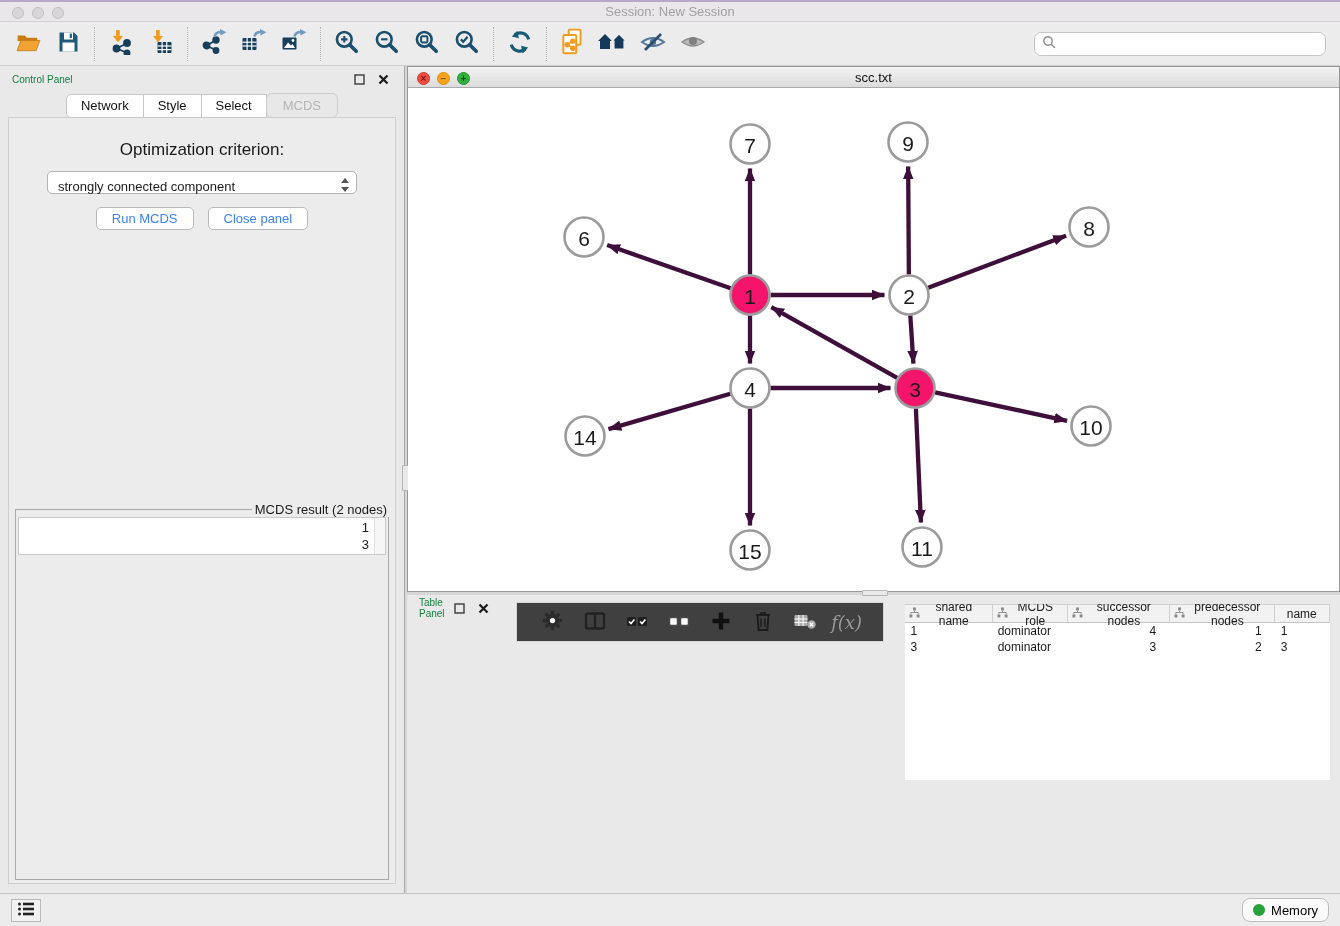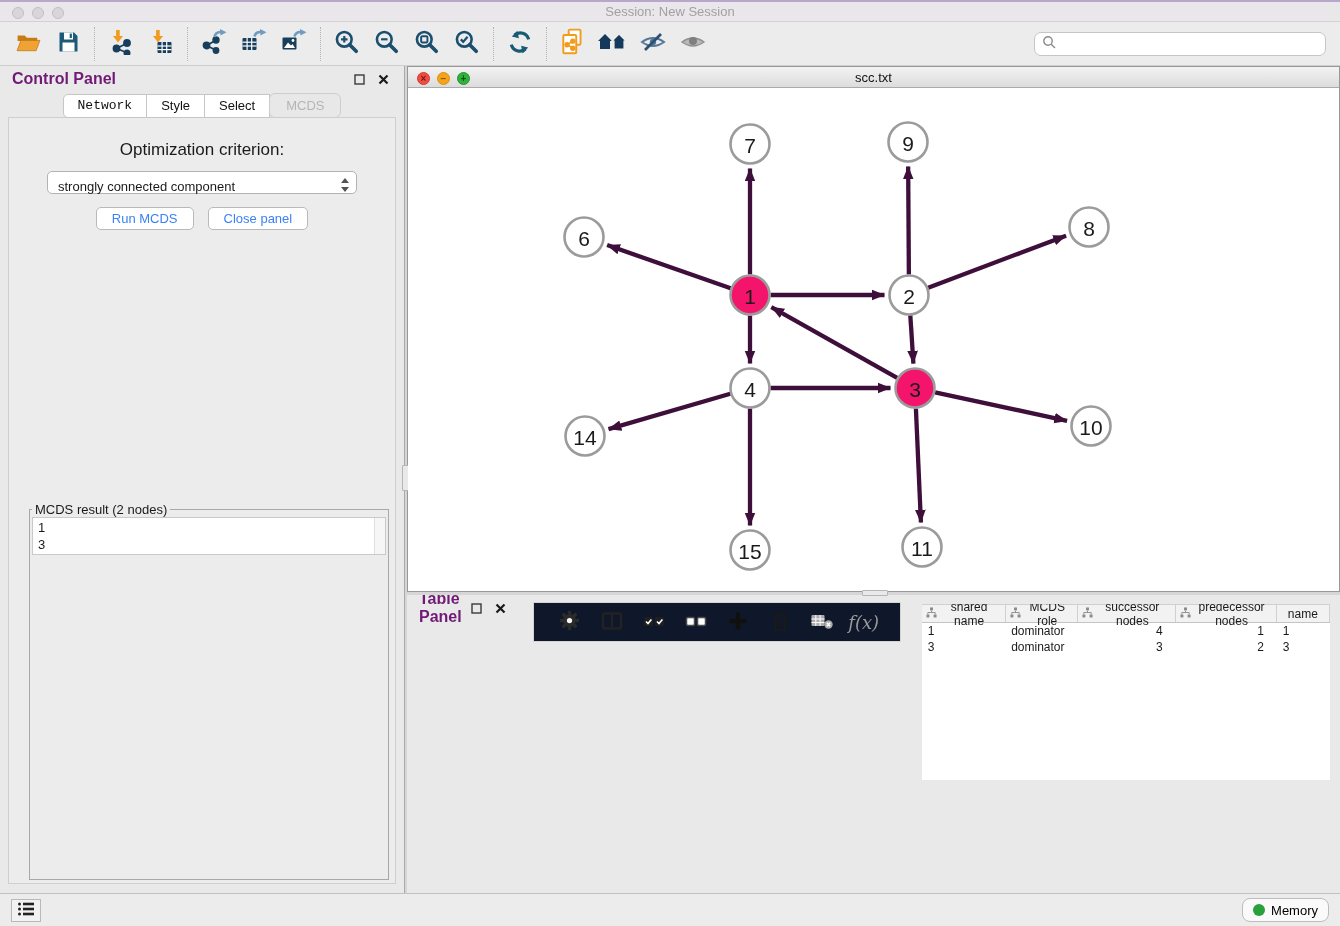--- a/index.html
+++ b/index.html
@@ -20,35 +20,35 @@
   .tspacer { flex:1; }
   .search { width:292px; height:24px; background:#fff; border:1px solid #c6c6c6; border-radius:7px; display:flex; align-items:center; padding:0 7px; margin-right:6px; }
   .search input { border:none; outline:none; flex:1; font-size:13px; font-family:inherit; background:transparent; margin-left:5px; }
 
   
   .main { flex:1; display:flex; min-height:0; }
 
   
   .control-panel { width:404px; background:#e9e9e9; display:flex; flex-direction:column; padding-bottom:9px; }
   .panel-header { height:26px; display:flex; align-items:center; padding:0 12px; }
-  .panel-header .ph-title { flex:1; font-size:16px; color:#701a75;font-weight:bold; }
+  .panel-header .ph-title { flex:1; font-size:10px; color:#15803d; }
   .ph-ico { width:18px; height:16px; display:flex; align-items:center; justify-content:center; cursor:pointer; margin-left:6px; }
   .cp-tabs { display:flex; justify-content:center; margin-top:2px; margin-bottom:-1px; position:relative; z-index:2; }
   .tab { background:#fff; border:1px solid #c6c6c6; padding:3px 14px; font-size:13px; color:#111; margin-left:-1px; cursor:pointer; }
-  .tab:first-child { border-radius:5px 0 0 5px; margin-left:0;font-family:Liberation Mono, monospace; }
+  .tab:first-child { border-radius:5px 0 0 5px; margin-left:0; }
   .tab:last-child { border-radius:0 5px 5px 0; }
   .tab.active { background:#e8e8e8; color:#b5b5b5; border-radius:6px; border-color:#cdcdcd; padding:4px 16px; margin-top:-1px; }
   .cp-content { flex:1; margin:0 8px; border:1px solid #cfcfcf; background:#ececec; display:flex; flex-direction:column; min-height:0; }
   .opt-label { text-align:center; margin-top:22px; font-size:17px; }
   .cp-select { width:310px; height:23px; margin:11px auto 0; background:#fff; border:1px solid #b3b3b3; border-radius:5px; display:flex; align-items:center; padding:8px 6px 0 10px; cursor:pointer; }
   .cp-select .sel-val { flex:1; font-size:13px; }
   .btn-row { display:flex; justify-content:center; gap:14px; margin-top:13px; }
   .btn { background:#fff; border:1px solid #b9b9b9; border-radius:5px; padding:3px 15px; font-size:13px; font-family:inherit; cursor:pointer; color:#3b82f6; }
   .cp-fill { flex:1; }
-  fieldset.result { margin:4px 6px 3px 20px; border:1px solid #a8a8a8; padding:0; height:378px; display:flex; flex-direction:column; background:transparent; }
+  fieldset.result { margin:4px 6px 3px 6px; border:1px solid #a8a8a8; padding:0; height:378px; display:flex; flex-direction:column; background:transparent;text-align:right; }
   fieldset.result legend { font-size:13px; padding:0 3px; margin-left:2px; }
   .result-box { flex:1; background:#fff; border:1px solid #c9c9c9; margin:0 2px 2px 2px; display:flex; min-height:0; }
   .result-lines { flex:1; padding:1px 5px; font-size:13px; line-height:17px; }
   .result-scroll { width:11px; background:#f6f6f6; border-left:1px solid #e0e0e0; }
 
   
   .v-splitter { width:3px; background:#d6d6d6; border-left:1px solid #a9a9a9; position:relative; cursor:col-resize; }
   .v-grip { position:absolute; top:399px; left:-3px; width:7px; height:26px; background:#e9e9e9; border:1px solid #b5b5b5; border-radius:1px; }
   .h-splitter { height:3px; background:#d6d6d6; position:relative; cursor:row-resize; }
   .h-grip { position:absolute; left:455px; top:-2px; width:26px; height:6px; background:#e9e9e9; border:1px solid #b5b5b5; border-radius:1px; }
@@ -61,21 +61,21 @@
   .net-title { font-size:13px; color:#111; }
   .lights { position:absolute; left:9px; top:5px; display:flex; gap:7px; }
   .light { width:13px; height:13px; border-radius:50%; font-size:10px; line-height:11px; text-align:center; font-weight:bold; cursor:pointer; }
   .light.red { background:#ee4d42; border:1px solid #d8382e; color:#7e1812; }
   .light.yellow { background:#f5a31b; border:1px solid #e08f06; color:#8a5a00; }
   .light.green { background:#32b03d; border:1px solid #259430; color:#0e5a14; }
   .canvas { flex:1; background:#fff; position:relative; }
 
   
   .table-panel { flex:1; background:#e9e9e9; display:flex; flex-direction:row; min-height:0;justify-content:space-between; }
-  .tp-toolbar { height:40px; margin:7px 10px 0 11px; background:#0f172a; border:1px solid #d4d4d4; display:flex; align-items:center; padding:0 17px; gap:4px; }
+  .tp-toolbar { height:40px; margin:7px 10px 0 11px; background:#404040; border:1px solid #d4d4d4; display:flex; align-items:center; padding:0 17px; gap:4px; }
   .tpbtn { width:38px; height:34px; display:flex; align-items:center; justify-content:center; background:none; border:none; cursor:pointer; }
   .fx { font-family:"DejaVu Serif",serif; font-style:italic; color:#9a9a9a; font-size:18px; }
   .tp-table { margin:9px 10px 0 11px; background:#fff; height:176px; overflow:hidden; }
   .thead { display:flex; height:19px; border-top:1px solid #d0d0d0; border-bottom:1px solid #c4c4c4; }
   .th { background:#f2f2f2; border-right:1px solid #d0d0d0; display:flex; align-items:center; padding:0 4px; font-size:12px; cursor:pointer; }
   .th .th-label { flex:1; text-align:center; }
   .th-fill { flex:1; background:#fff; }
   .tr { display:flex; height:16px; cursor:pointer; }
   .td { font-size:12px; padding:0 6px; display:flex; align-items:center; overflow:hidden; }
   .td.align-right { justify-content:flex-end; padding-right:13px; }

